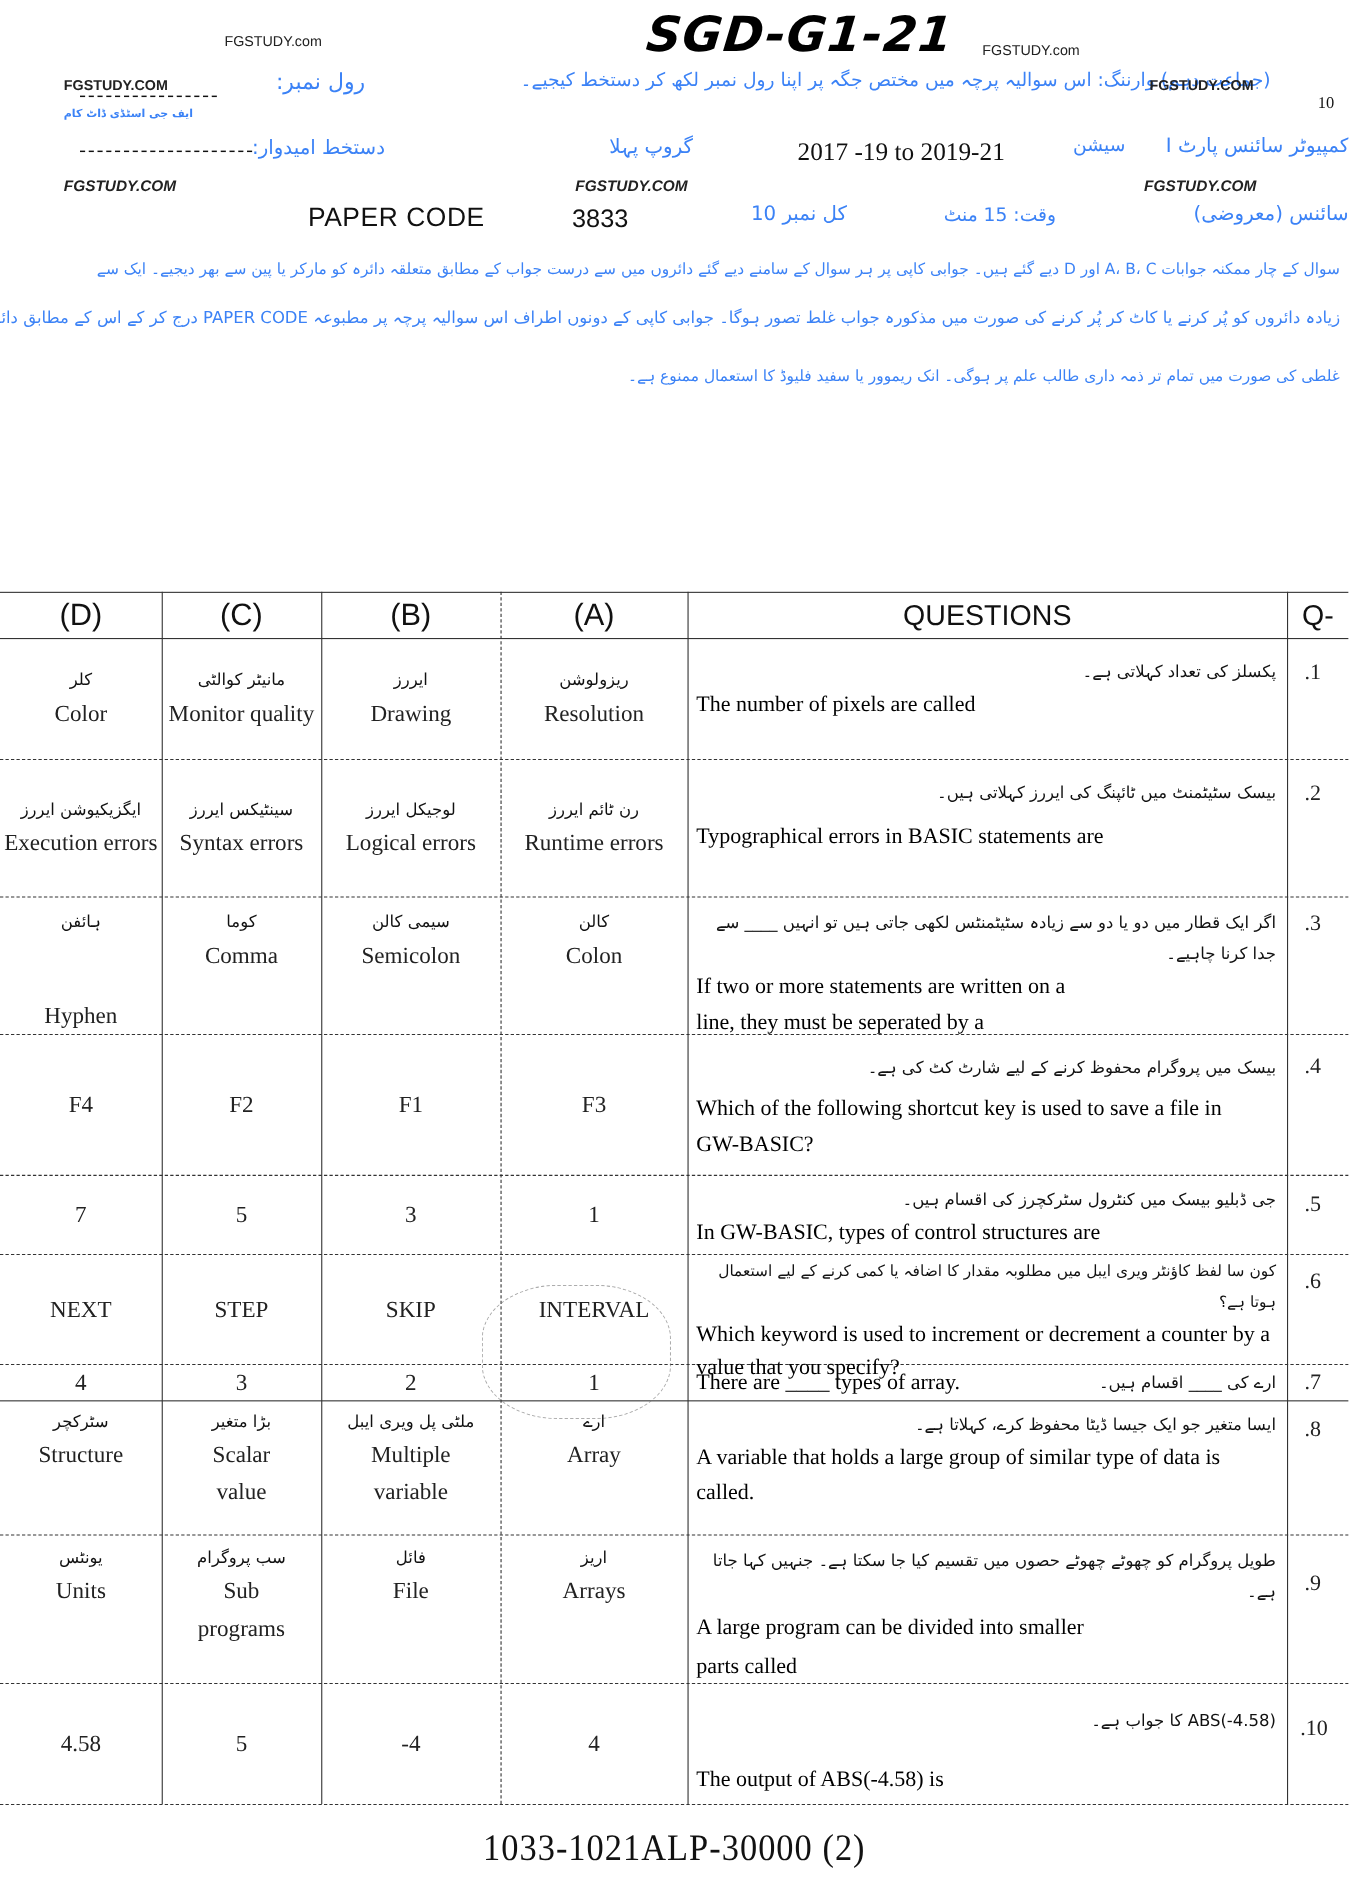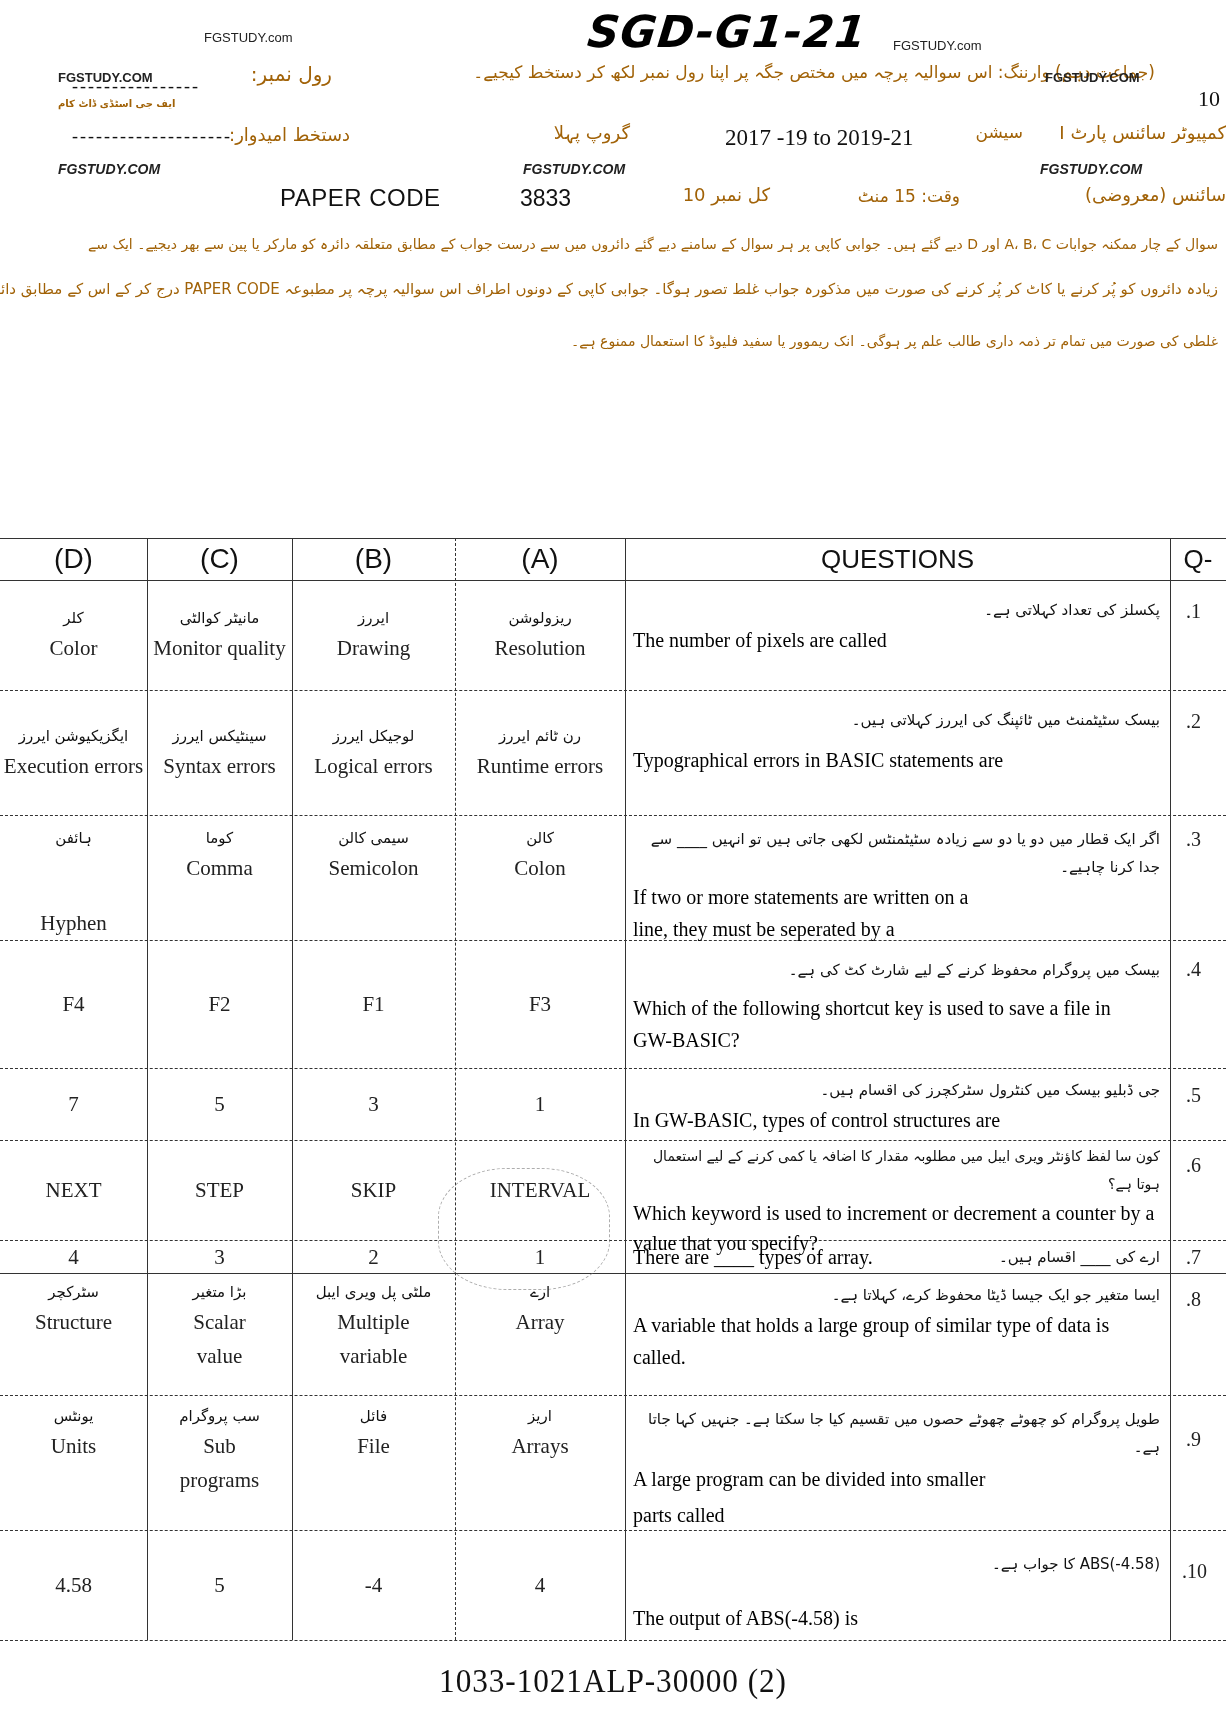--- a/index.html
+++ b/index.html
@@ -2,21 +2,21 @@
 <html><head>
 <meta charset="utf-8">
 <style>
   html, body { margin:0; padding:0; background:#ffffff; }
   body { width:1226px; height:1710px; position:relative; overflow:hidden; color:#111; font-family:"Liberation Serif", serif; }
   .abs { position:absolute; }
   .wm { font-family:"Liberation Sans", sans-serif; font-size:13px; color:#222; }
   .wmb { font-family:"Liberation Sans", sans-serif; font-size:13px; font-weight:bold; color:#222; }
   .wmi { font-family:"Liberation Sans", sans-serif; font-size:14px; font-weight:bold; font-style:italic; color:#222; }
   .hand { font-family:"DejaVu Sans", sans-serif; font-weight:bold; font-style:italic; font-size:44px; letter-spacing:1px; color:#000; transform:skewX(-6deg); }
-  .ur { direction:rtl; font-family:"DejaVu Sans", sans-serif; color:#a16207; }
+  .ur { direction:rtl; font-family:"DejaVu Sans", sans-serif; color:#3b82f6; }
   .serif { font-family:"Liberation Serif", serif; }
   .table { position:absolute; left:0; top:538px; width:1226px; height:1102px; }
   .hl { position:absolute; left:0; height:0; border-top:1.5px dashed #333; }
   .vl { position:absolute; width:0; border-left:1.5px solid #333; }
   .cell { position:absolute; display:flex; flex-direction:column; align-items:center; justify-content:center; text-align:center; }
   .opt { font-family:"Liberation Serif", serif; font-size:21px; line-height:34px; color:#222; }
   .opt-ur { direction:rtl; font-family:"DejaVu Sans", sans-serif; font-size:15px; color:#111; line-height:26px; }
   .qcell { position:absolute; padding-left:8px; }
   .q-ur { direction:rtl; text-align:right; font-family:"DejaVu Sans", sans-serif; font-size:15px; line-height:28px; color:#111; padding-right:10px; }
   .q-en { font-family:"Liberation Serif", serif; font-size:20px; line-height:32px; color:#000000; }
@@ -32,21 +32,21 @@
 <div class="abs wm" style="left:893px;top:38px;">FGSTUDY.com</div>
 
 <div class="abs wmb" style="left:58px;top:70px;">FGSTUDY.COM</div>
 <div class="abs" style="left:72px;top:70px;width:160px;">
   <div class="abs serif" style="left:0;top:6px;font-size:18px;letter-spacing:2px;">----------------</div>
 </div>
 <div class="abs ur" style="left:58px;top:98px;font-size:10px;font-weight:bold;">ایف جی اسٹڈی ڈاٹ کام</div>
 <div class="abs ur" style="left:232px;top:62px;width:100px;font-size:20px;text-align:right;">رول نمبر:</div>
 
 <div class="abs ur" style="left:470px;top:62px;width:685px;font-size:17px;text-align:right;white-space:nowrap;overflow:hidden;">(جماعت دہم) وارننگ: اس سوالیہ پرچہ میں مختص جگہ پر اپنا رول نمبر لکھ کر دستخط کیجیے۔</div>
-<div class="abs serif" style="left:1198px;top:86px;font-size:22px;">10</div>
+<div class="abs serif" style="left:1198px;top:86px;font-size:15px;">10</div>
 <div class="abs wmb" style="left:1045px;top:70px;">FGSTUDY.COM</div>
 
 <div class="abs serif" style="left:72px;top:126px;font-size:18px;letter-spacing:2px;">--------------------</div>
 <div class="abs ur" style="left:215px;top:124px;width:135px;font-size:18px;text-align:right;">دستخط امیدوار:</div>
 <div class="abs ur" style="left:520px;top:122px;width:110px;font-size:18px;text-align:right;">گروپ پہلا</div>
 <div class="abs serif" style="left:725px;top:125px;font-size:23px;">2017 -19 to 2019-21</div>
 <div class="abs ur" style="left:963px;top:122px;width:60px;font-size:17px;text-align:right;">سیشن</div>
 <div class="abs ur" style="left:1060px;top:122px;width:166px;font-size:18px;text-align:right;white-space:nowrap;overflow:hidden;">کمپیوٹر سائنس پارٹ II</div>
 
 <div class="abs wmi" style="left:58px;top:161px;">FGSTUDY.COM</div>

